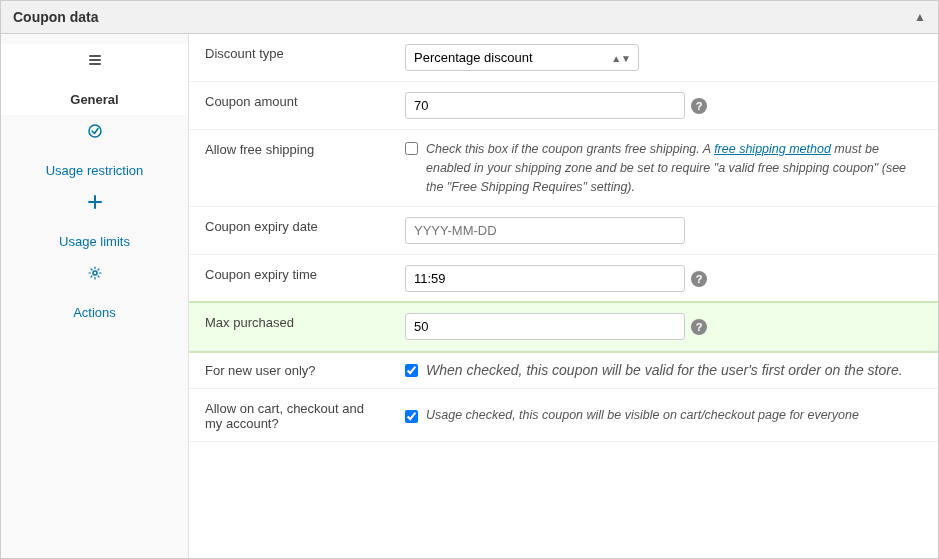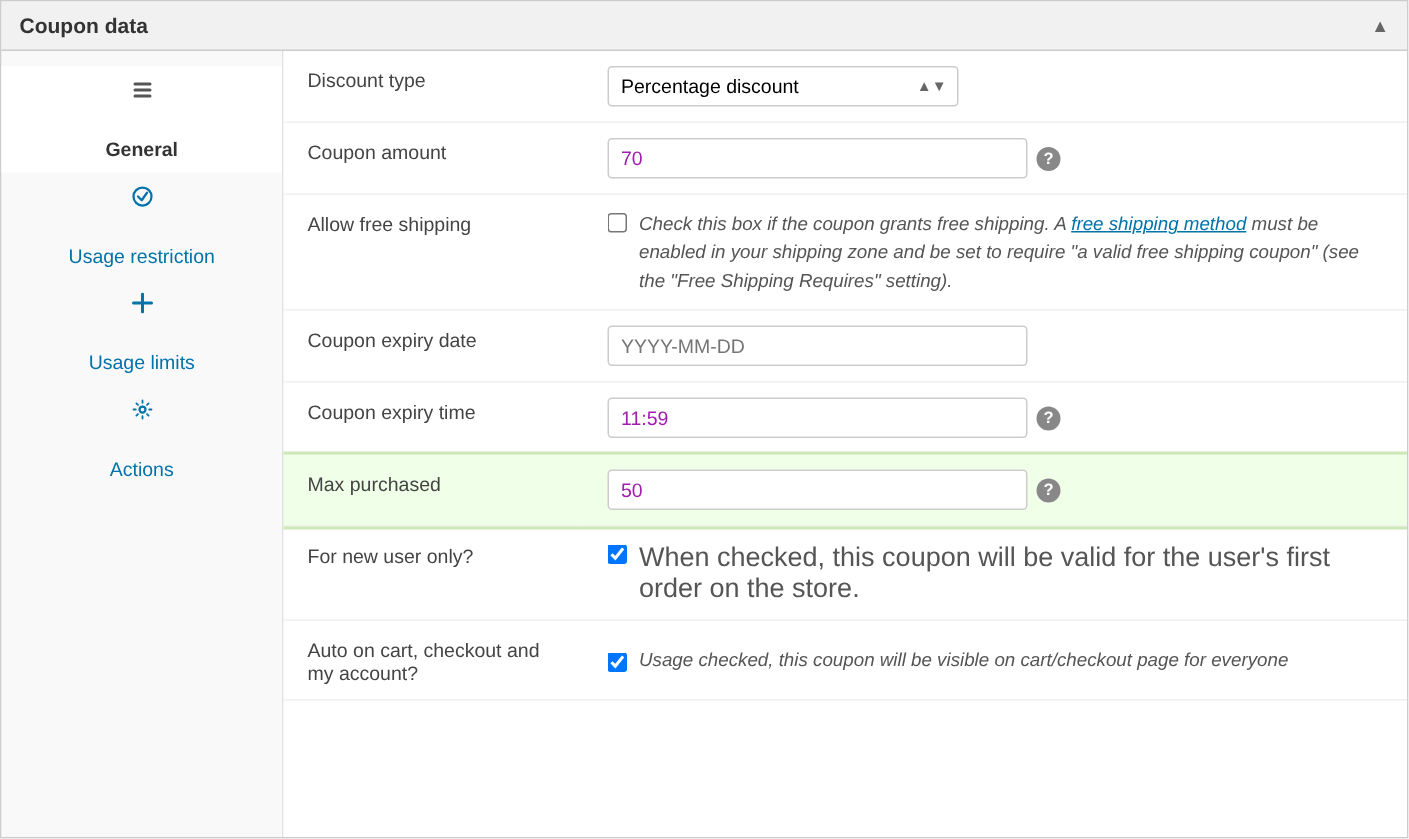--- a/index.html
+++ b/index.html
@@ -94,21 +94,21 @@
     .form-table td.field-cell {
       vertical-align: middle;
     }
     .form-input {
       width: 280px;
       padding: 5px 8px;
       border: 1px solid #ccc;
       border-radius: 3px;
       font-size: 13px;
       background: #fff;
-      color: #a21caf;
+      color: #000000;
     }
     .form-select-wrap {
       position: relative;
       display: inline-block;
     }
     .form-select {
       width: 234px;
       padding: 5px 8px;
       border: 1px solid #ccc;
       border-radius: 3px;
@@ -168,22 +168,23 @@
       flex-shrink: 0;
     }
     
     .highlighted-row td {
       background: #f0ffe8;
     }
     .highlighted-row {
       outline: 2px solid #cce8b5;
     }
     .for-new-user-text {
-      font-size: 18px;
+      font-size: 14px;
       color: #555;
+      font-style: italic;
     }
     .auto-generate-text {
       font-size: 12.5px;
       color: #555;
       font-style: italic;
     }
     .show-on-cart-text {
       font-size: 12.5px;
       color: #555;
       font-style: italic;
@@ -317,21 +318,21 @@
             <td class="field-cell">
               <div class="checkbox-wrap">
                 <input type="checkbox" checked="" style="">
                 <span class="for-new-user-text">When checked, this coupon will be valid for the user's first order on the store.</span>
               </div>
             </td>
           </tr>
 
 
           <tr>
-            <td class="label-cell">Auto on cart, checkout and my account?</td>
+            <td class="label-cell">Allow on cart, checkout and my account?</td>
             <td class="field-cell">
               <div class="checkbox-wrap">
                 <input type="checkbox" checked="" style="">
                 <span class="show-on-cart-text">Usage checked, this coupon will be visible on cart/checkout page for everyone</span>
               </div>
             </td>
           </tr>
         </tbody>
       </table>
     </div>

